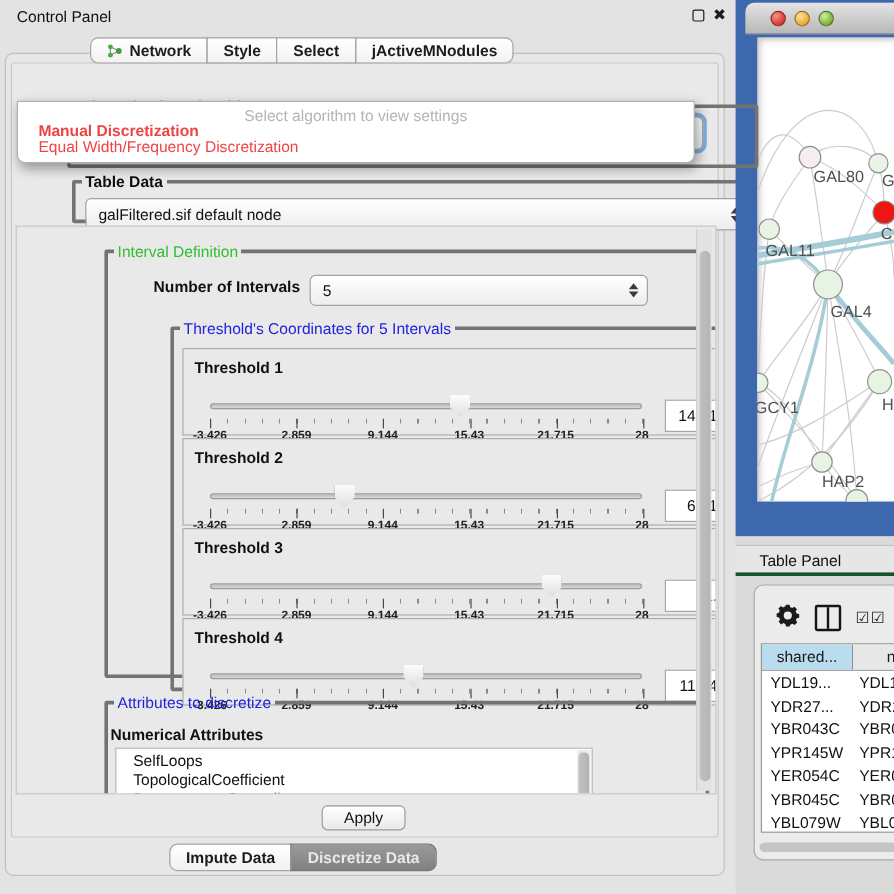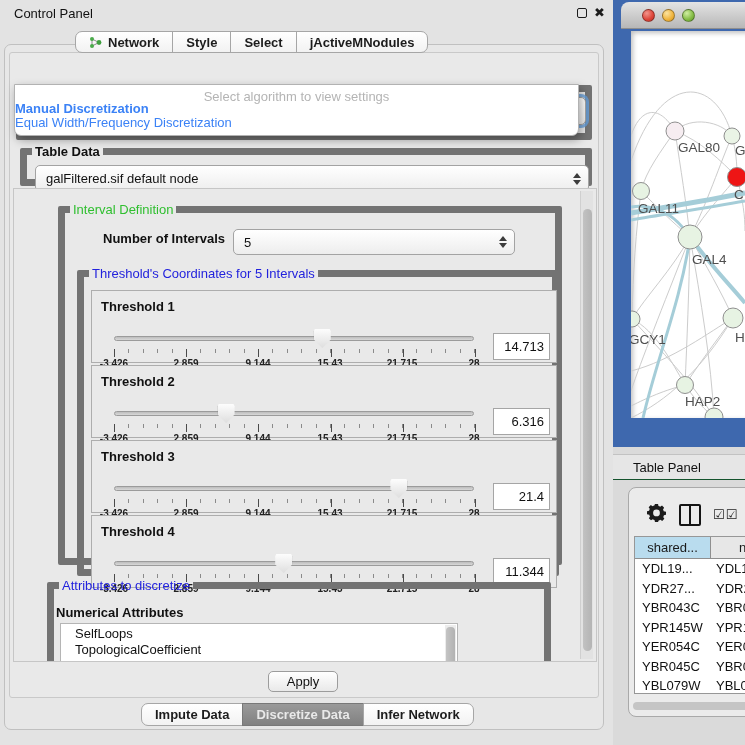--- a/index.html
+++ b/index.html
@@ -21,55 +21,55 @@
   .tab:first-child { border-radius:7px 0 0 7px; margin-left:0; }
   .tab:last-child { border-radius:0 7px 7px 0;align-items:center; }
   .tab.selected { background:linear-gradient(#9a9a9a,#818181); color:#e9e9e9; border-color:#787878; }
   .tab .net-ico { margin-right:6px; display:inline-flex; }
 
   .outer-frame { position:absolute; left:4px; top:44px; width:600px; height:686px;
                  border:1px solid #c0c0c0; border-radius:7px; background:#e7e7e7; }
   .inner-frame { position:absolute; left:9px; top:52px; width:590px; height:646px;
                  border:1px solid #c9c9c9; border-radius:3px; background:#e9e9e9; }
 
-  fieldset { position:absolute; border:7px solid #737373; border-radius:2px; background:transparent; }
+  fieldset { position:absolute; border:3px solid #737373; border-radius:2px; background:transparent;margin-left:40px; }
   legend { margin-left:5px; padding:0 3px; font-size:13px; white-space:nowrap; }
   legend.dark { font-weight:700; color:#111; }
   legend.green { color:#2fbf2f; }
   legend.blue { color:#2222dd; }
 
   .algo-group { left:16px; top:81px; width:576px; height:59px; z-index:1; }
   .combo { background:linear-gradient(#ffffff,#ededed); border:1px solid #a3a3a3; border-radius:5px;
            display:flex; align-items:center; padding:0 10px; font-size:13px; color:#111; position:absolute; }
   .spin { position:absolute; right:7px; top:50%; transform:translateY(-50%); width:8px; height:12px; }
   .spin::before { content:""; position:absolute; left:0; top:0; border-left:4px solid transparent;
                   border-right:4px solid transparent; border-bottom:5px solid #3c3c3c; }
   .spin::after  { content:""; position:absolute; left:0; bottom:0; border-left:4px solid transparent;
                   border-right:4px solid transparent; border-top:5px solid #3c3c3c; }
   .combo-algo { left:24px; top:97px; width:562px; height:28px; z-index:2;
                 box-shadow:0 0 0 3px rgba(100,158,217,0.8); }
 
   .popup { position:absolute; left:14px; top:84px; width:565px; height:52px; background:#ffffff;
            border:1px solid #b2b2b2; border-radius:0 0 7px 7px; z-index:3;
            box-shadow:2px 4px 10px rgba(0,0,0,0.35); overflow:hidden; }
   .popup-placeholder { text-align:center; color:#b4b4b4; font-size:13px; padding-top:4px; height:17px; }
-  .popup-item { font-size:13px; color:#3b82f6; height:14px; line-height:14px; }
+  .popup-item { font-size:13px; color:#ef4444; height:14px; line-height:14px;padding-left:17px; }
   .popup-item.bold { font-weight:700; }
 
   .td-group { left:20px; top:144px; width:572px; height:42px; }
   .combo-td { left:8px; top:6px; width:554px; height:27px; }
 
   .scrollpane { position:absolute; left:13px; top:188px; width:584px; height:474px;
                 border:1px solid #c6c6c6; background:#e9e9e9; overflow:hidden; }
   .vscroll { position:absolute; right:3px; top:2px; bottom:2px; width:13px; background:#e2e2e2;
              border-left:1px solid #cfcfcf; }
   .vscroll .thumb { position:absolute; left:2px; width:9px; top:18px; bottom:8px; border-radius:5px;
                     background:linear-gradient(90deg,#c2c2c2,#b4b4b4); }
 
-  .iv-group { left:44px; top:13px; width:504px; height:363px; }
+  .iv-group { left:33px; top:13px; width:504px; height:363px; }
   .num-label { position:absolute; left:38px; top:14px; font-weight:700; color:#111; }
   .combo-num { left:168px; top:12px; width:282px; height:26px; }
   .th-group { left:12px; top:49px; width:482px; height:310px; }
   .th-stack { position:absolute; left:7px; top:9px; width:466px; display:flex; flex-direction:column; gap:2px; }
   .threshold-panel { position:relative; width:466px; height:73px; border:1px solid #adadad; background:#e9e9e9; }
   .th-title { position:absolute; left:9px; top:8px; font-weight:700; color:#111; }
   .slider { position:absolute; left:22px; top:41px; width:360px; }
   .track { position:absolute; left:0; top:4px; width:360px; height:5px; border-radius:3px;
            background:linear-gradient(#bdbdbd,#d8d8d8); border:1px solid #9b9b9b; }
   .thumb-mark { position:absolute; top:-3px; width:17px; height:19px; margin-left:-8px;
@@ -111,21 +111,21 @@
   .light.red { left:21px; background:radial-gradient(circle at 35% 30%, #f2958c, #dd4438 60%, #b33229); }
   .light.yellow { left:41px; background:radial-gradient(circle at 35% 30%, #fbe3a0, #efb33c 60%, #c98f22); }
   .light.green { left:61px; background:radial-gradient(circle at 35% 30%, #d0eea2, #83bb43 60%, #5f962c); }
   .net-canvas { position:absolute; left:18px; top:31px; width:122px; height:387px; background:#fff;
                 box-shadow:inset 2px 2px 5px rgba(0,0,0,0.25); }
   .net-canvas svg { display:block; }
 
   
   .bottom-right { position:absolute; left:613px; top:447px; width:132px; height:298px; background:#dadada; }
   .tp-bar { position:absolute; left:0; top:7px; right:0; height:26px; background:#e6e6e6;
-            border-top:1px solid #c2c2c2; border-bottom:1px solid #14532d; }
+            border-top:1px solid #c2c2c2; border-bottom:3px solid #14532d; }
   .tp-bar span { position:absolute; left:20px; top:5px; font-size:13px; color:#111; }
   .table-panel { position:absolute; left:15px; top:40px; right:-10px; bottom:28px;
                  border:1px solid #a9a9a9; border-radius:8px; background:#ebebeb; overflow:hidden; }
   .gear-ico { position:absolute; left:18px; top:15px; width:20px; height:20px; }
   .split-ico { position:absolute; left:50px; top:16px; width:22px; height:22px; border:2px solid #141414; border-radius:2px; }
   .split-ico::after { content:""; position:absolute; left:8px; top:0; width:2px; height:18px; background:#141414; }
   .check-icos { position:absolute; left:84px; top:19px; font-size:13px; color:#232323; letter-spacing:1px; }
   .dtable { position:absolute; left:5px; top:48px; right:0; bottom:22px; background:#fff;
             border:1px solid #979797; overflow:hidden; }
   .dhead { display:flex; height:22px; border-bottom:1px solid #8f8f8f; }
@@ -333,23 +333,20 @@
     </div>
 
     <button class="apply-btn">Apply</button>
 
     <div class="bottom-tabbar" id="bottom-tabs">
         <div class="tab">
           <span>Impute Data</span>
         </div>
         <div class="tab selected">
           <span>Discretize Data</span>
-        </div>
-        <div class="tab">
-          <span>Infer Network</span>
         </div>
       </div>
   </div>
 
   <div class="net-window">
     <div class="mac-bar">
       <span class="light red"></span>
       <span class="light yellow"></span>
       <span class="light green"></span>
     </div>

